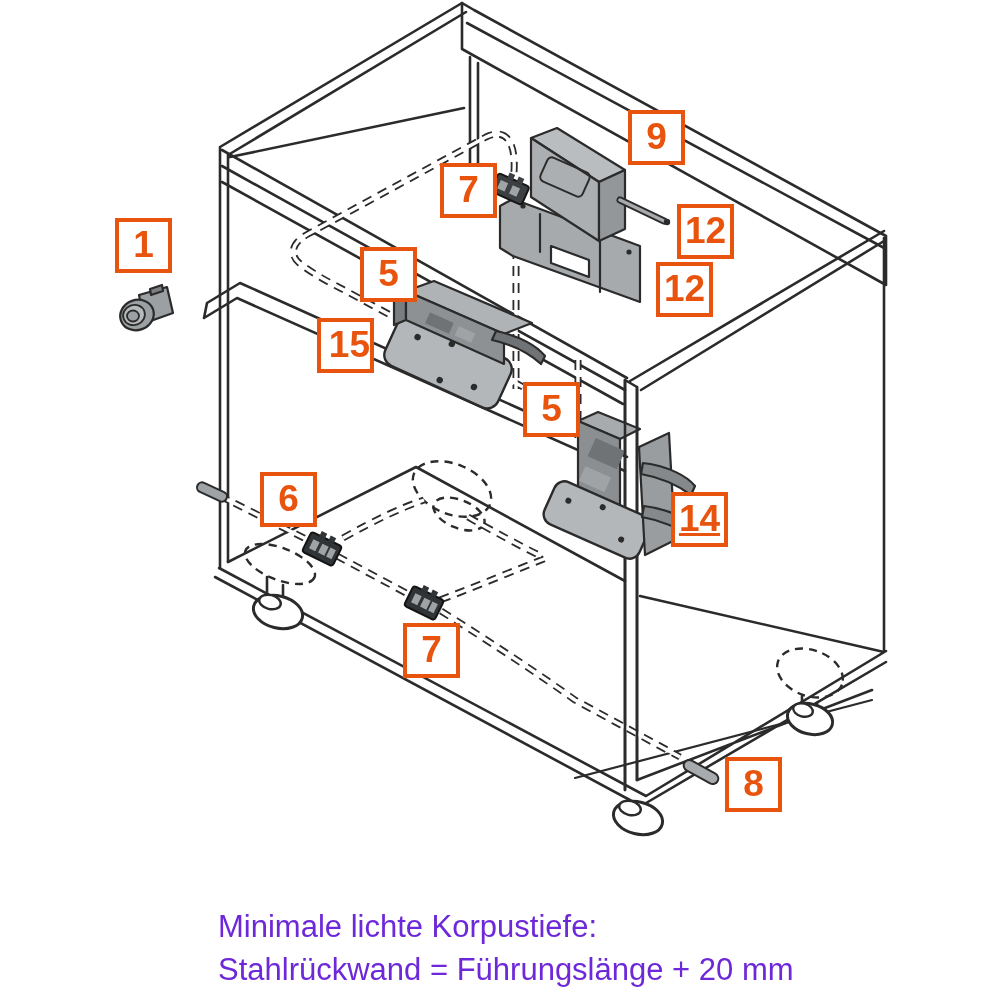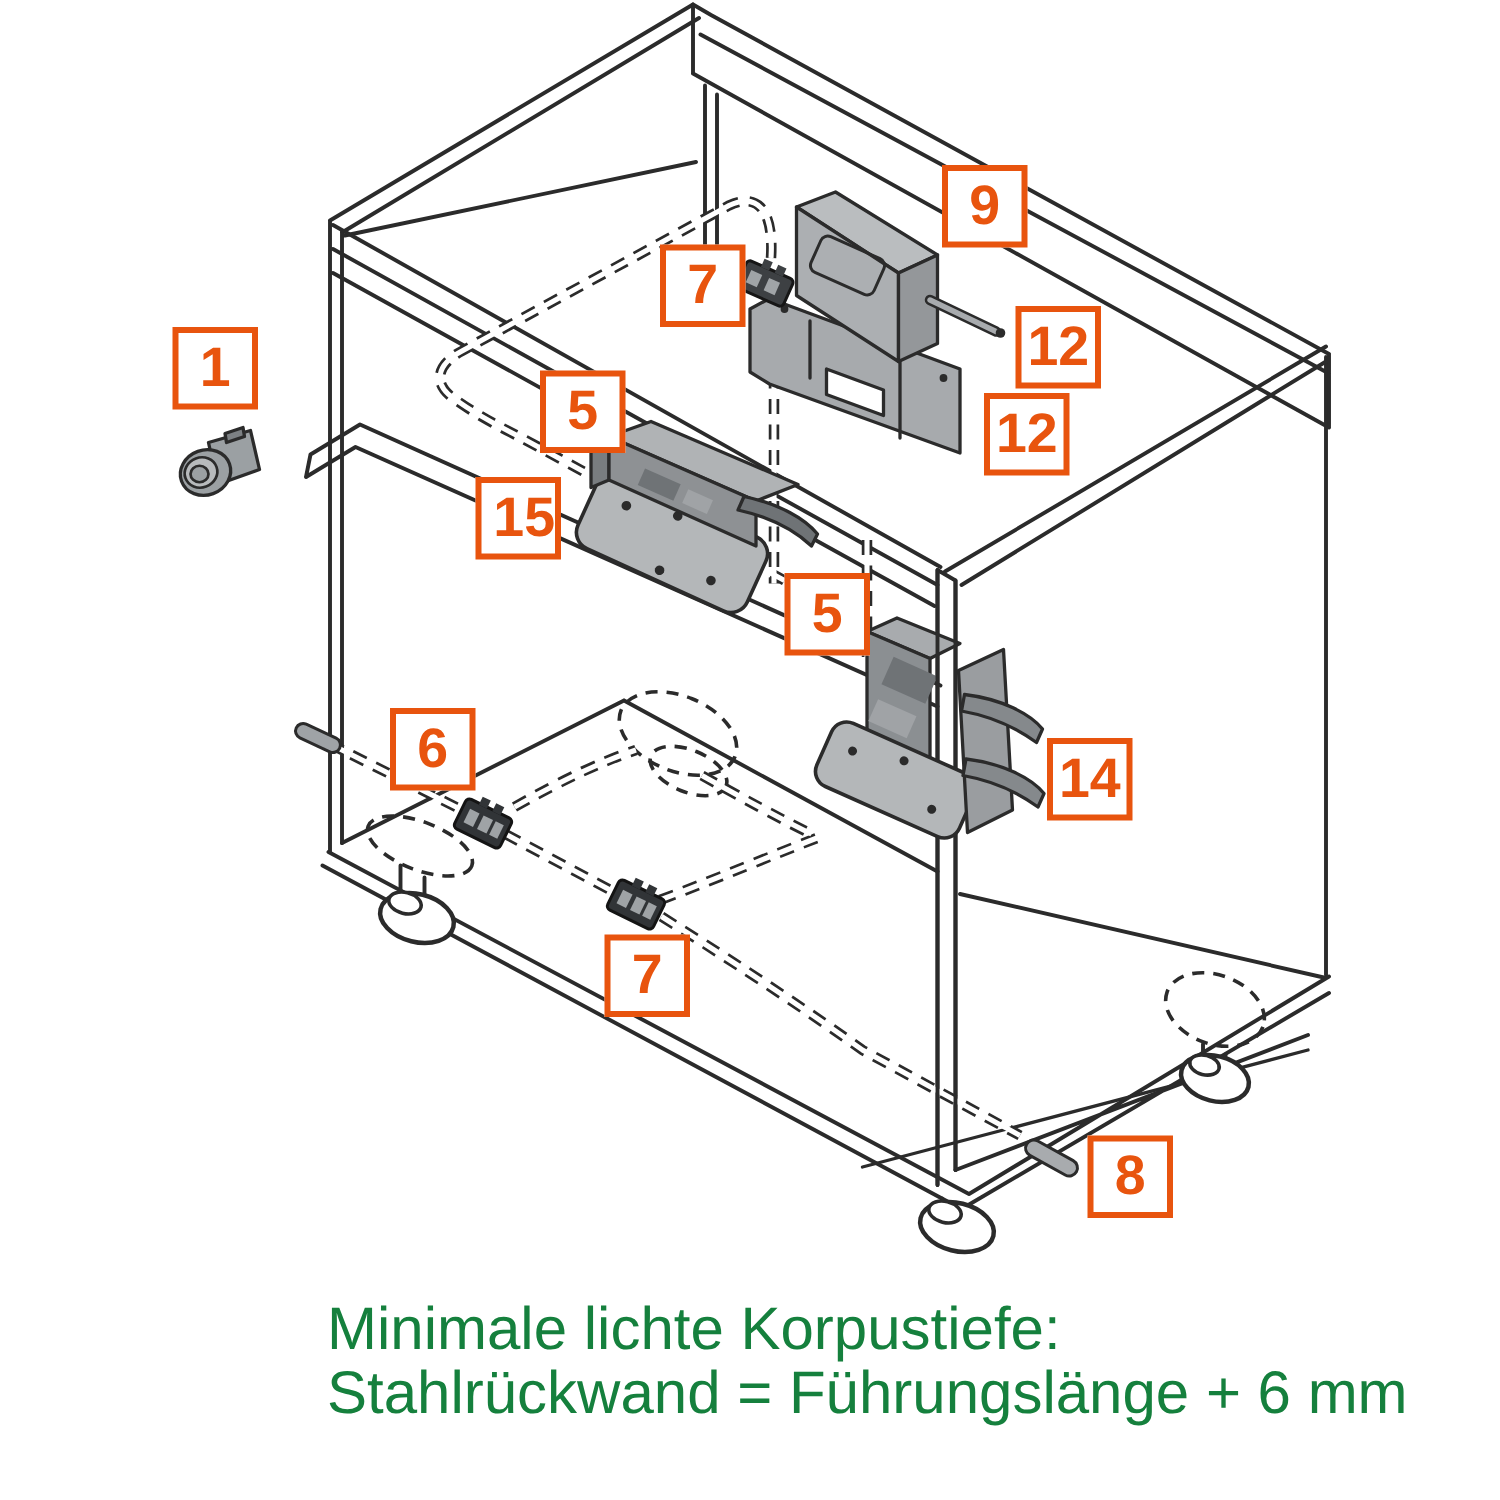--- a/index.html
+++ b/index.html
@@ -29,22 +29,22 @@
   .callout{
     position:absolute;box-sizing:border-box;
     width:57px;height:55px;
     background:#ffffff;
     border:4px solid var(--accent,#e8540e);
     color:var(--accent,#e8540e);
     font-weight:bold;font-size:37px;line-height:46px;text-align:center;
   }
 
   .caption{
-    position:absolute;left:218px;top:865px;
-    color:#15803d;font-size:40px;line-height:43px;
+    position:absolute;left:218px;top:905px;
+    color:#6d28d9;font-size:31px;line-height:43px;
   }
   .caption div{white-space:nowrap;}
 </style>
 </head>
 <body style="background: rgb(255, 255, 255);">
 
 <div class="stage">
 
   <svg width="1000" height="1000" viewBox="0 0 1000 1000">
 
@@ -232,24 +232,24 @@
 
   <div>
       <div class="callout" style="left: 115px; top: 218px;">1</div>
       <div class="callout" style="left: 440px; top: 163px;">7</div>
       <div class="callout" style="left: 628px; top: 110px;">9</div>
       <div class="callout" style="left: 677px; top: 204px;">12</div>
       <div class="callout" style="left: 656px; top: 262px;">12</div>
       <div class="callout" style="left: 360px; top: 247px;">5</div>
       <div class="callout" style="left: 317px; top: 318px; text-align: right;">15</div>
       <div class="callout" style="left: 523px; top: 382px;">5</div>
-      <div class="callout" style="left: 698px; top: 492px;">14</div>
+      <div class="callout" style="left: 671px; top: 492px; text-decoration: underline;">14</div>
       <div class="callout" style="left: 260px; top: 472px;">6</div>
       <div class="callout" style="left: 403px; top: 623px;">7</div>
       <div class="callout" style="left: 725px; top: 757px;">8</div>
     </div>
 
   <div class="caption">
     <div>Minimale lichte Korpustiefe:</div>
-    <div>Stahlrückwand = Führungslänge + 6 mm</div>
+    <div>Stahlrückwand = Führungslänge + 20 mm</div>
   </div>
 
 </div>
 
 </body></html>

